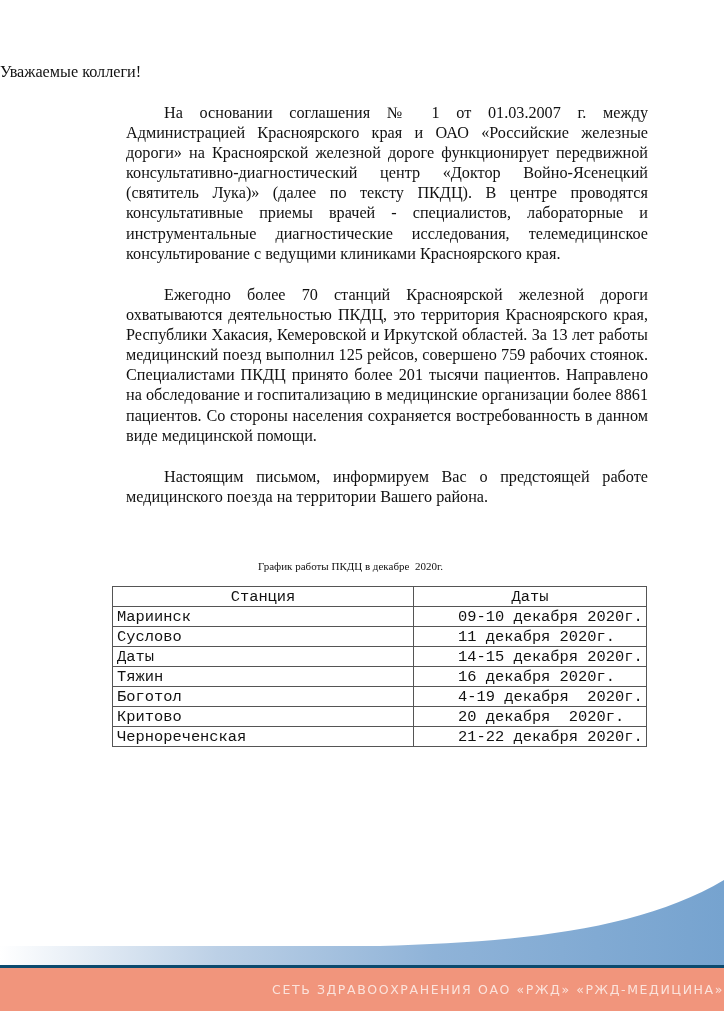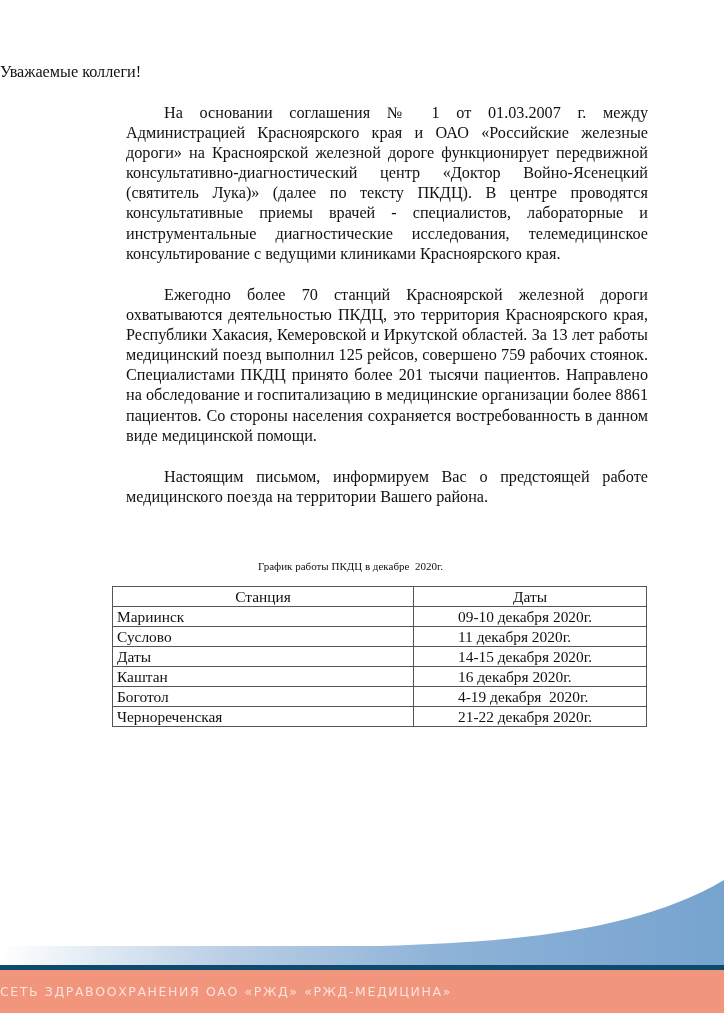--- a/index.html
+++ b/index.html
@@ -25,30 +25,30 @@
     .table-title {
       position: absolute; top: 556px; left: 258px; font-size: 11px; line-height: 20px;
       white-space: pre;
     }
     table.schedule {
       position: absolute; top: 586px; left: 112px; width: 535px;
       border-collapse: collapse; font-size: 15.4px;
     }
     table.schedule th, table.schedule td {
       border: 1px solid #555555; height: 19px; padding: 0 0 0 4px;
-      font-weight: normal; line-height: 18px; white-space: pre;
+      font-weight: normal; line-height: 18px; white-space: pre; font-family: Liberation Mono, monospace;
     }
     table.schedule th { text-align: center; padding: 0; }
     table.schedule td.station { width: 296px; }
     table.schedule td.date { padding-left: 44px; }
     .footer-wave { position: absolute; left: 0; top: 880px; width: 724px; height: 86px; }
     .footer-band {
       position: absolute; left: 0; top: 965px; width: 724px; height: 43px;
-      background: #f1957c; border-top: 5px solid #0c4a6e;
-      display: flex; align-items: center; justify-content: flex-start;
+      background: #f1957c; border-top: 3px solid #0c4a6e;
+      display: flex; align-items: center; justify-content: flex-end;
       font-family: "DejaVu Sans", "Liberation Sans", sans-serif;
       font-size: 12.5px; letter-spacing: 1.6px; color: #fbe3dc;
     }
   </style>
 </head>
 <body>
 
 <div class="page">
   <div class="greeting">Уважаемые коллеги!</div>
 
@@ -78,26 +78,30 @@
       </tr>
       <tr>
         <td class="station">Суслово</td>
         <td class="date">11 декабря 2020г.</td>
       </tr>
       <tr>
         <td class="station">Даты</td>
         <td class="date">14-15 декабря 2020г.</td>
       </tr>
       <tr>
-        <td class="station">Каштан</td>
+        <td class="station">Тяжин</td>
         <td class="date">16 декабря 2020г.</td>
       </tr>
       <tr>
         <td class="station">Боготол</td>
         <td class="date">4-19 декабря  2020г.</td>
+      </tr>
+      <tr>
+        <td class="station">Критово</td>
+        <td class="date">20 декабря  2020г.</td>
       </tr>
       <tr>
         <td class="station">Чернореченская</td>
         <td class="date">21-22 декабря 2020г.</td>
       </tr>
     </tbody>
   </table>
 
   <svg class="footer-wave" viewBox="0 0 724 86" preserveAspectRatio="none">
     <defs>

